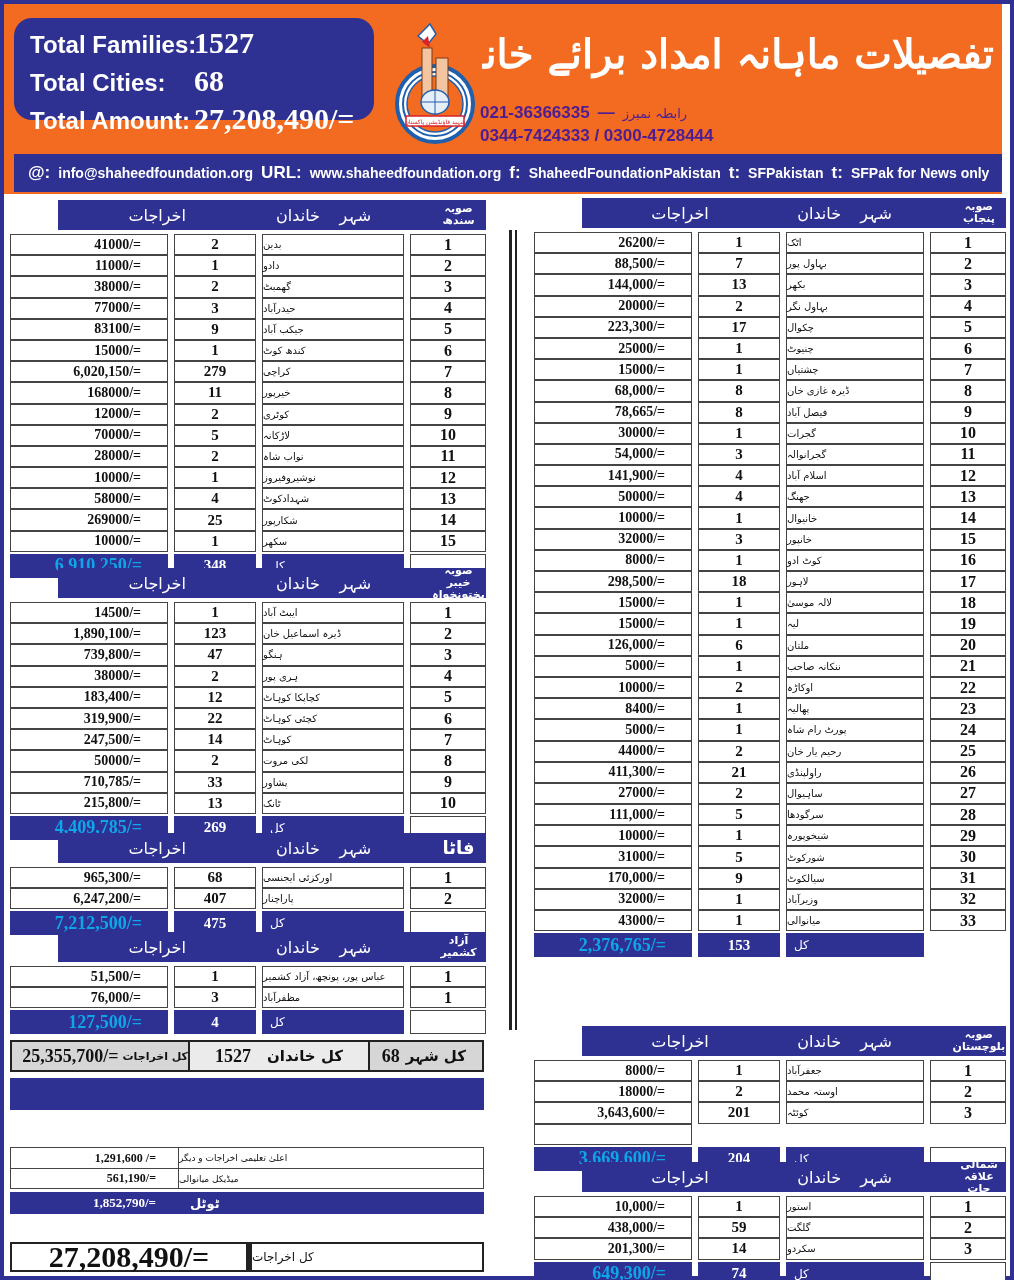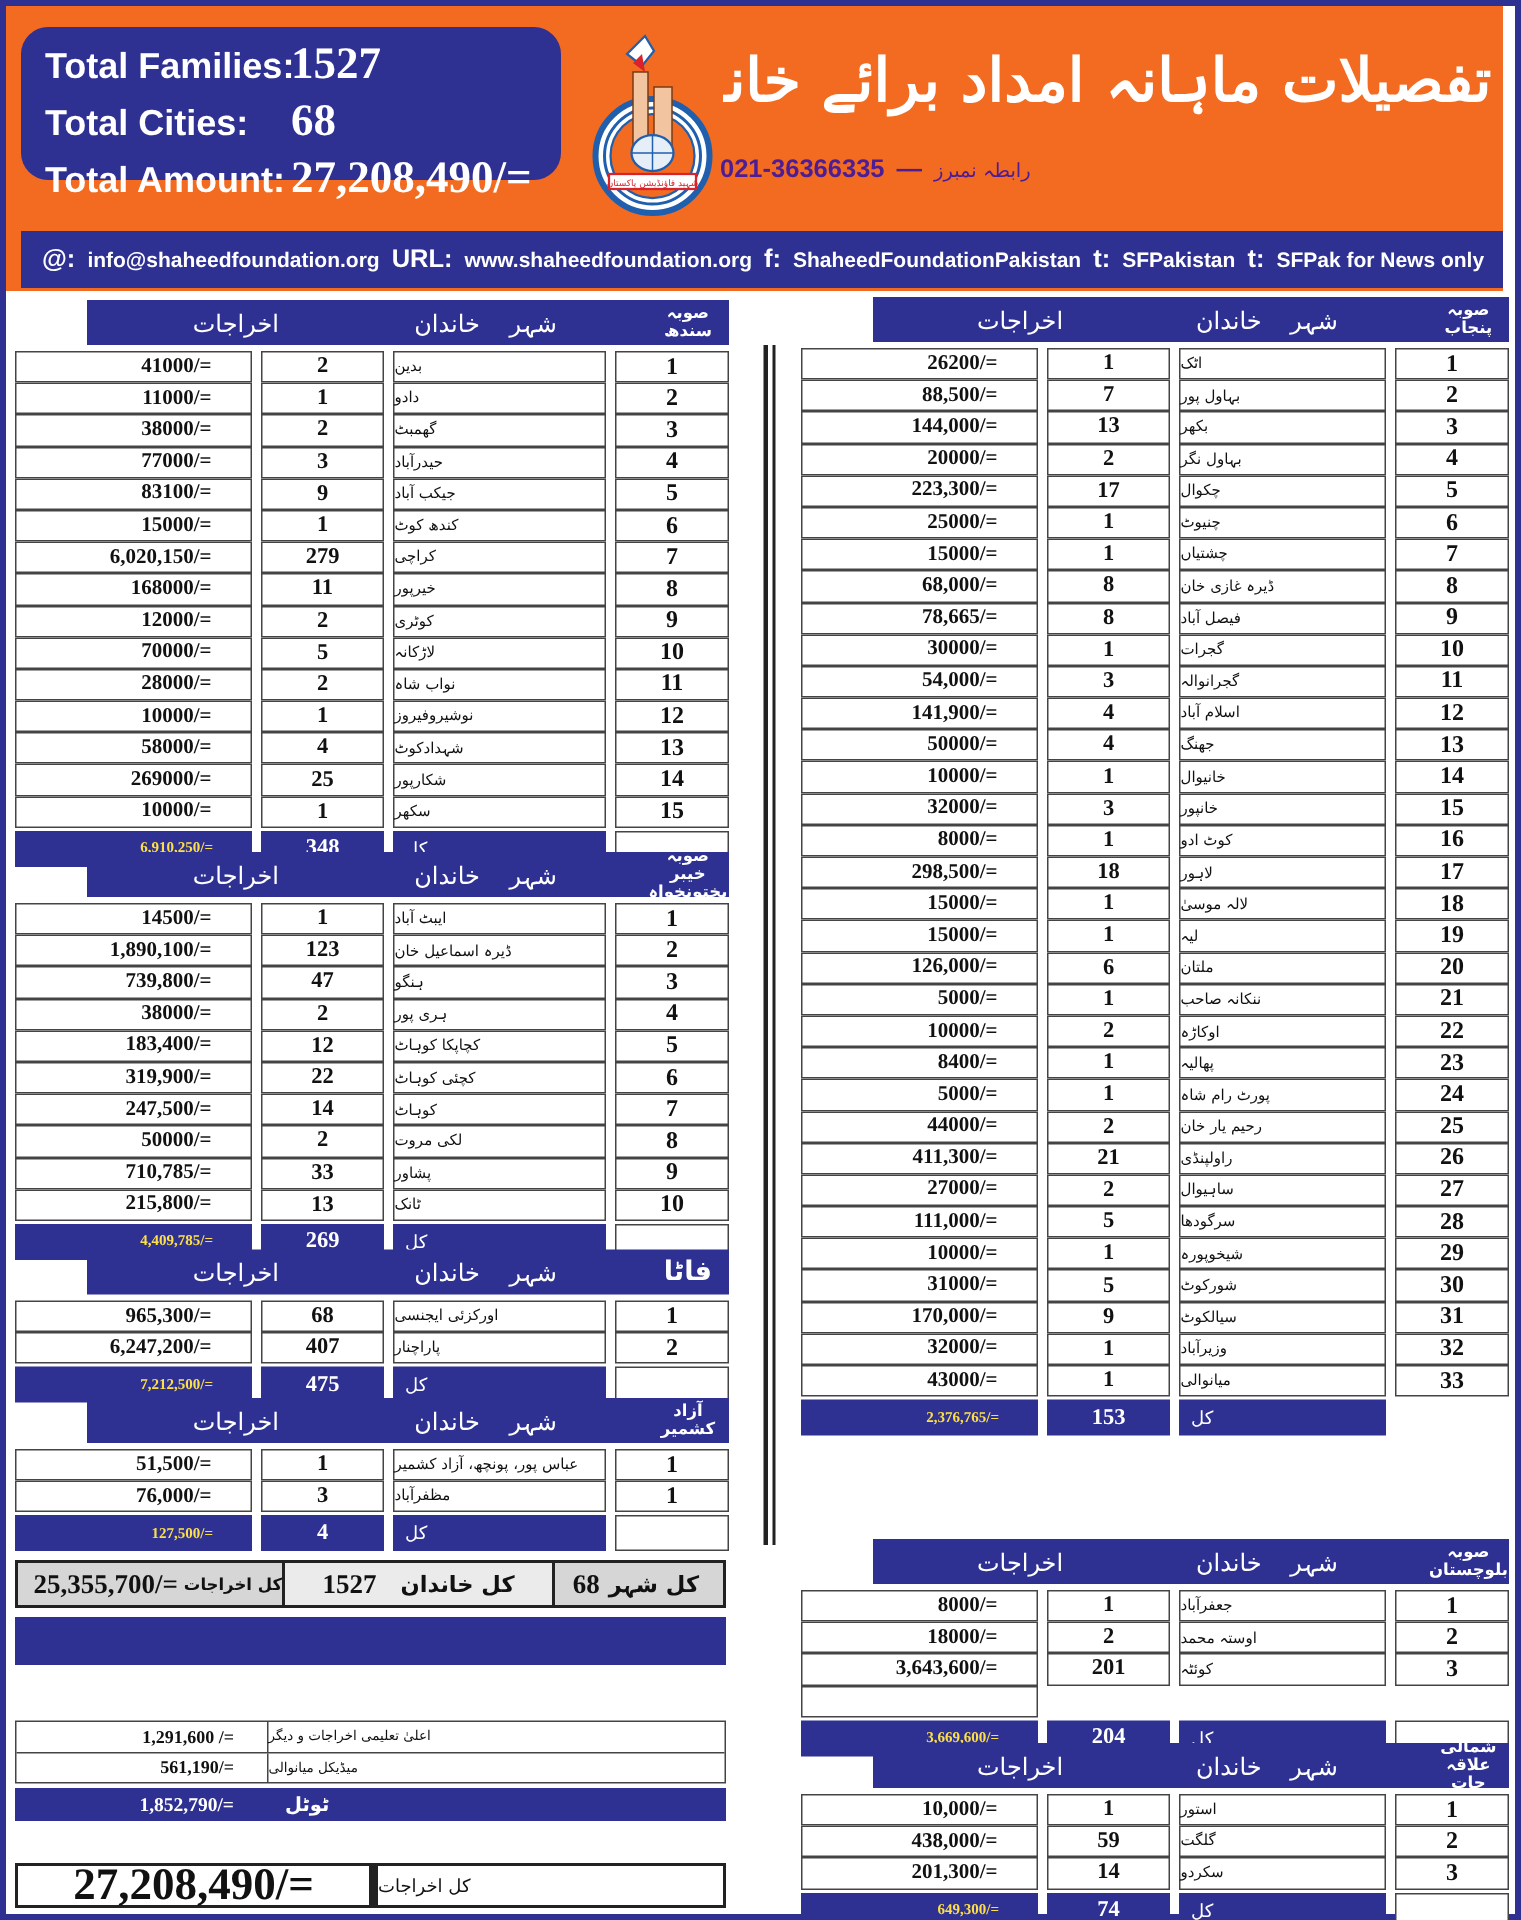--- a/index.html
+++ b/index.html
@@ -37,21 +37,21 @@
   .sec-head .h-prov.big { font-size: 18px; }
 
   .row { display: flex; height: 21.2px; gap: 0; }
   .cell { border: 1.5px solid #444; background: #fff; display: flex; align-items: center; font-weight: bold; font-size: 14px; }
   .c-amt { width: 158px; justify-content: flex-end; padding-right: 26px; margin-right: 6px; }
   .c-fam { width: 82px; justify-content: center; margin-right: 6px; font-size: 15px; }
   .c-city { flex: 1; justify-content: flex-end; padding-right: 6px; font-family: "DejaVu Sans", sans-serif; font-weight: normal; font-size: 10px; direction: rtl; margin-right: 6px; }
   .c-num { width: 76px; justify-content: center; font-size: 16px; }
 
   .total-row { display: flex; height: 24px; margin-top: 2px; }
-  .total-row .t-amt { width: 158px; background: #2e3192; color: #fde047; font-weight: bold; font-size: 10px; display: flex; align-items: center; justify-content: flex-end; padding-right: 26px; margin-right: 6px; }
+  .total-row .t-amt { width: 158px; background: #2e3192; color: #0ea5e9; font-weight: bold; font-size: 18px; display: flex; align-items: center; justify-content: flex-end; padding-right: 26px; margin-right: 6px; }
   .total-row .t-fam { width: 82px; background: #2e3192; color: #fff; font-weight: bold; font-size: 15px; display: flex; align-items: center; justify-content: center; margin-right: 6px; }
   .total-row .t-lbl { flex: 1; background: #2e3192; color: #fff; font-family: "DejaVu Sans", sans-serif; font-size: 12px; display: flex; align-items: center; padding-left: 8px; margin-right: 6px; }
   .total-row .t-blank { width: 76px; border: 1.5px solid #444; background: #fff; }
   .total-row .t-none { width: 76px; }
 
   .divider { position: absolute; left: 509px; top: 230px; width: 3px; height: 800px; background: #222; }
   .divider2 { position: absolute; left: 515px; top: 230px; width: 2px; height: 800px; background: #222; }
 
   
   .summary-bar { position: absolute; left: 10px; top: 1040px; width: 474px; height: 32px; border: 2px solid #222; background: #d6d6d6; display: flex; }
@@ -116,20 +116,21 @@
   </svg>
 
   <div class="title-urdu">تفصیلات ماہانہ امداد برائے خانوادہ شہداء</div>
 
   <div class="contact-block">
     <div class="contact-line1">
       <span>021-36366335</span>
       <span>—</span>
       <span class="contact-label">رابطہ نمبرز</span>
     </div>
+    <div>0344-7424333 / 0300-4728444</div>
   </div>
 
 
   <div class="social-bar">
     <span class="tag">@:</span>
     <span>info@shaheedfoundation.org</span>
     <span class="tag">URL:</span>
     <span>www.shaheedfoundation.org</span>
     <span class="tag">f:</span>
     <span>ShaheedFoundationPakistan</span>

